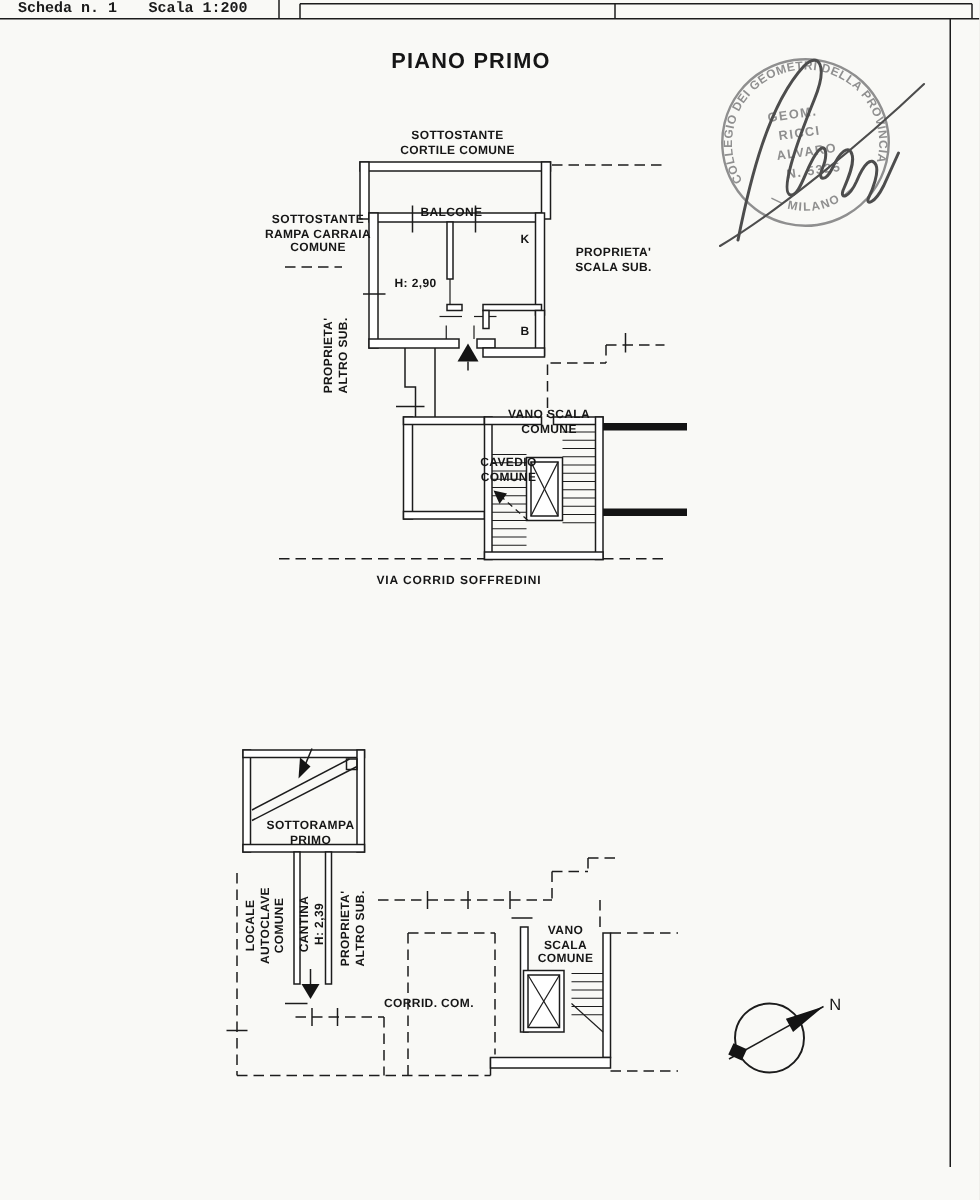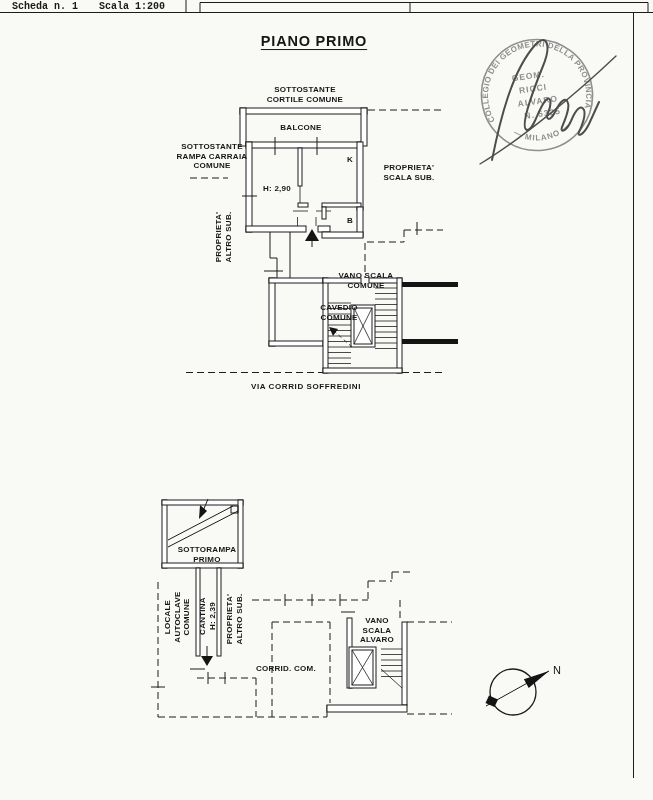--- a/index.html
+++ b/index.html
@@ -10,21 +10,21 @@
   }
   .lbl{
     position:absolute; transform:translate(-50%,-50%);
     font:bold 8px/1.2 "Liberation Sans", sans-serif;
     letter-spacing:.25px; color:#161616; text-align:center;
     white-space:pre-line; user-select:none;
   }
   .rot{ transform:translate(-50%,-50%) rotate(-90deg); }
   .title{
     font:600 14.5px/1.1 "Liberation Sans", sans-serif;
-    letter-spacing:.8px; text-decoration:underline; text-underline-offset:3px;
+    letter-spacing:.8px; text-underline-offset:3px;
     white-space:nowrap;
   }
   .hdr{
     position:absolute; top:1px;
     font:bold 10px/1.1 "Liberation Mono", monospace;
     color:#1a1a1a; white-space:nowrap; transform:none;
   }
   svg{position:absolute; left:0; top:0;}
   svg .w{fill:#ffffff; stroke:#1c1c1c; stroke-width:1;}
   svg .ln{stroke:#1c1c1c; stroke-width:1; fill:none;}
@@ -214,21 +214,21 @@
     </g>
   </svg>
 
   <div class="hdr" style="left:2px;margin-left:10px;">Scheda n. 1</div>
   <div class="hdr" style="left:99px;text-align:center;">Scala 1:200</div>
 
   <div class="lbl title" style="left:314px; top:42px;">PIANO PRIMO</div>
 
   <div class="lbl" style="left:305px; top:95px;">SOTTOSTANTE
 CORTILE COMUNE</div>
-  <div class="lbl" style="left:301px; top:128px;">BALCONE</div>
+  <div class="lbl" style="left:301px; top:142px;">BALCONE</div>
   <div class="lbl" style="left:212px; top:156px;">SOTTOSTANTE
 RAMPA CARRAIA
 COMUNE</div>
   <div class="lbl" style="left:350px; top:160px;">K</div>
   <div class="lbl" style="left:409px; top:173px;">PROPRIETA'
 SCALA SUB.</div>
   <div class="lbl" style="left:277px; top:189px;">H: 2,90</div>
   <div class="lbl" style="left:350px; top:221px;">B</div>
   <div class="lbl rot" style="left:224px; top:237px;">PROPRIETA'
 ALTRO SUB.</div>
@@ -244,16 +244,16 @@
   <div class="lbl rot" style="left:177px; top:617px;">LOCALE
 AUTOCLAVE
 COMUNE</div>
   <div class="lbl rot" style="left:208px; top:616px;">CANTINA
 H: 2,39</div>
   <div class="lbl rot" style="left:235px; top:619px;">PROPRIETA'
 ALTRO SUB.</div>
   <div class="lbl" style="left:238px; top:669px;margin-left:48px;">CORRID. COM.</div>
   <div class="lbl" style="left:377px; top:630px;">VANO
 SCALA
-ALVARO</div>
+COMUNE</div>
 
   <div class="lbl" style="left:557px; top:671px; font-size:11px; font-weight:400;">N</div>
 </div>
 
 </body></html>

